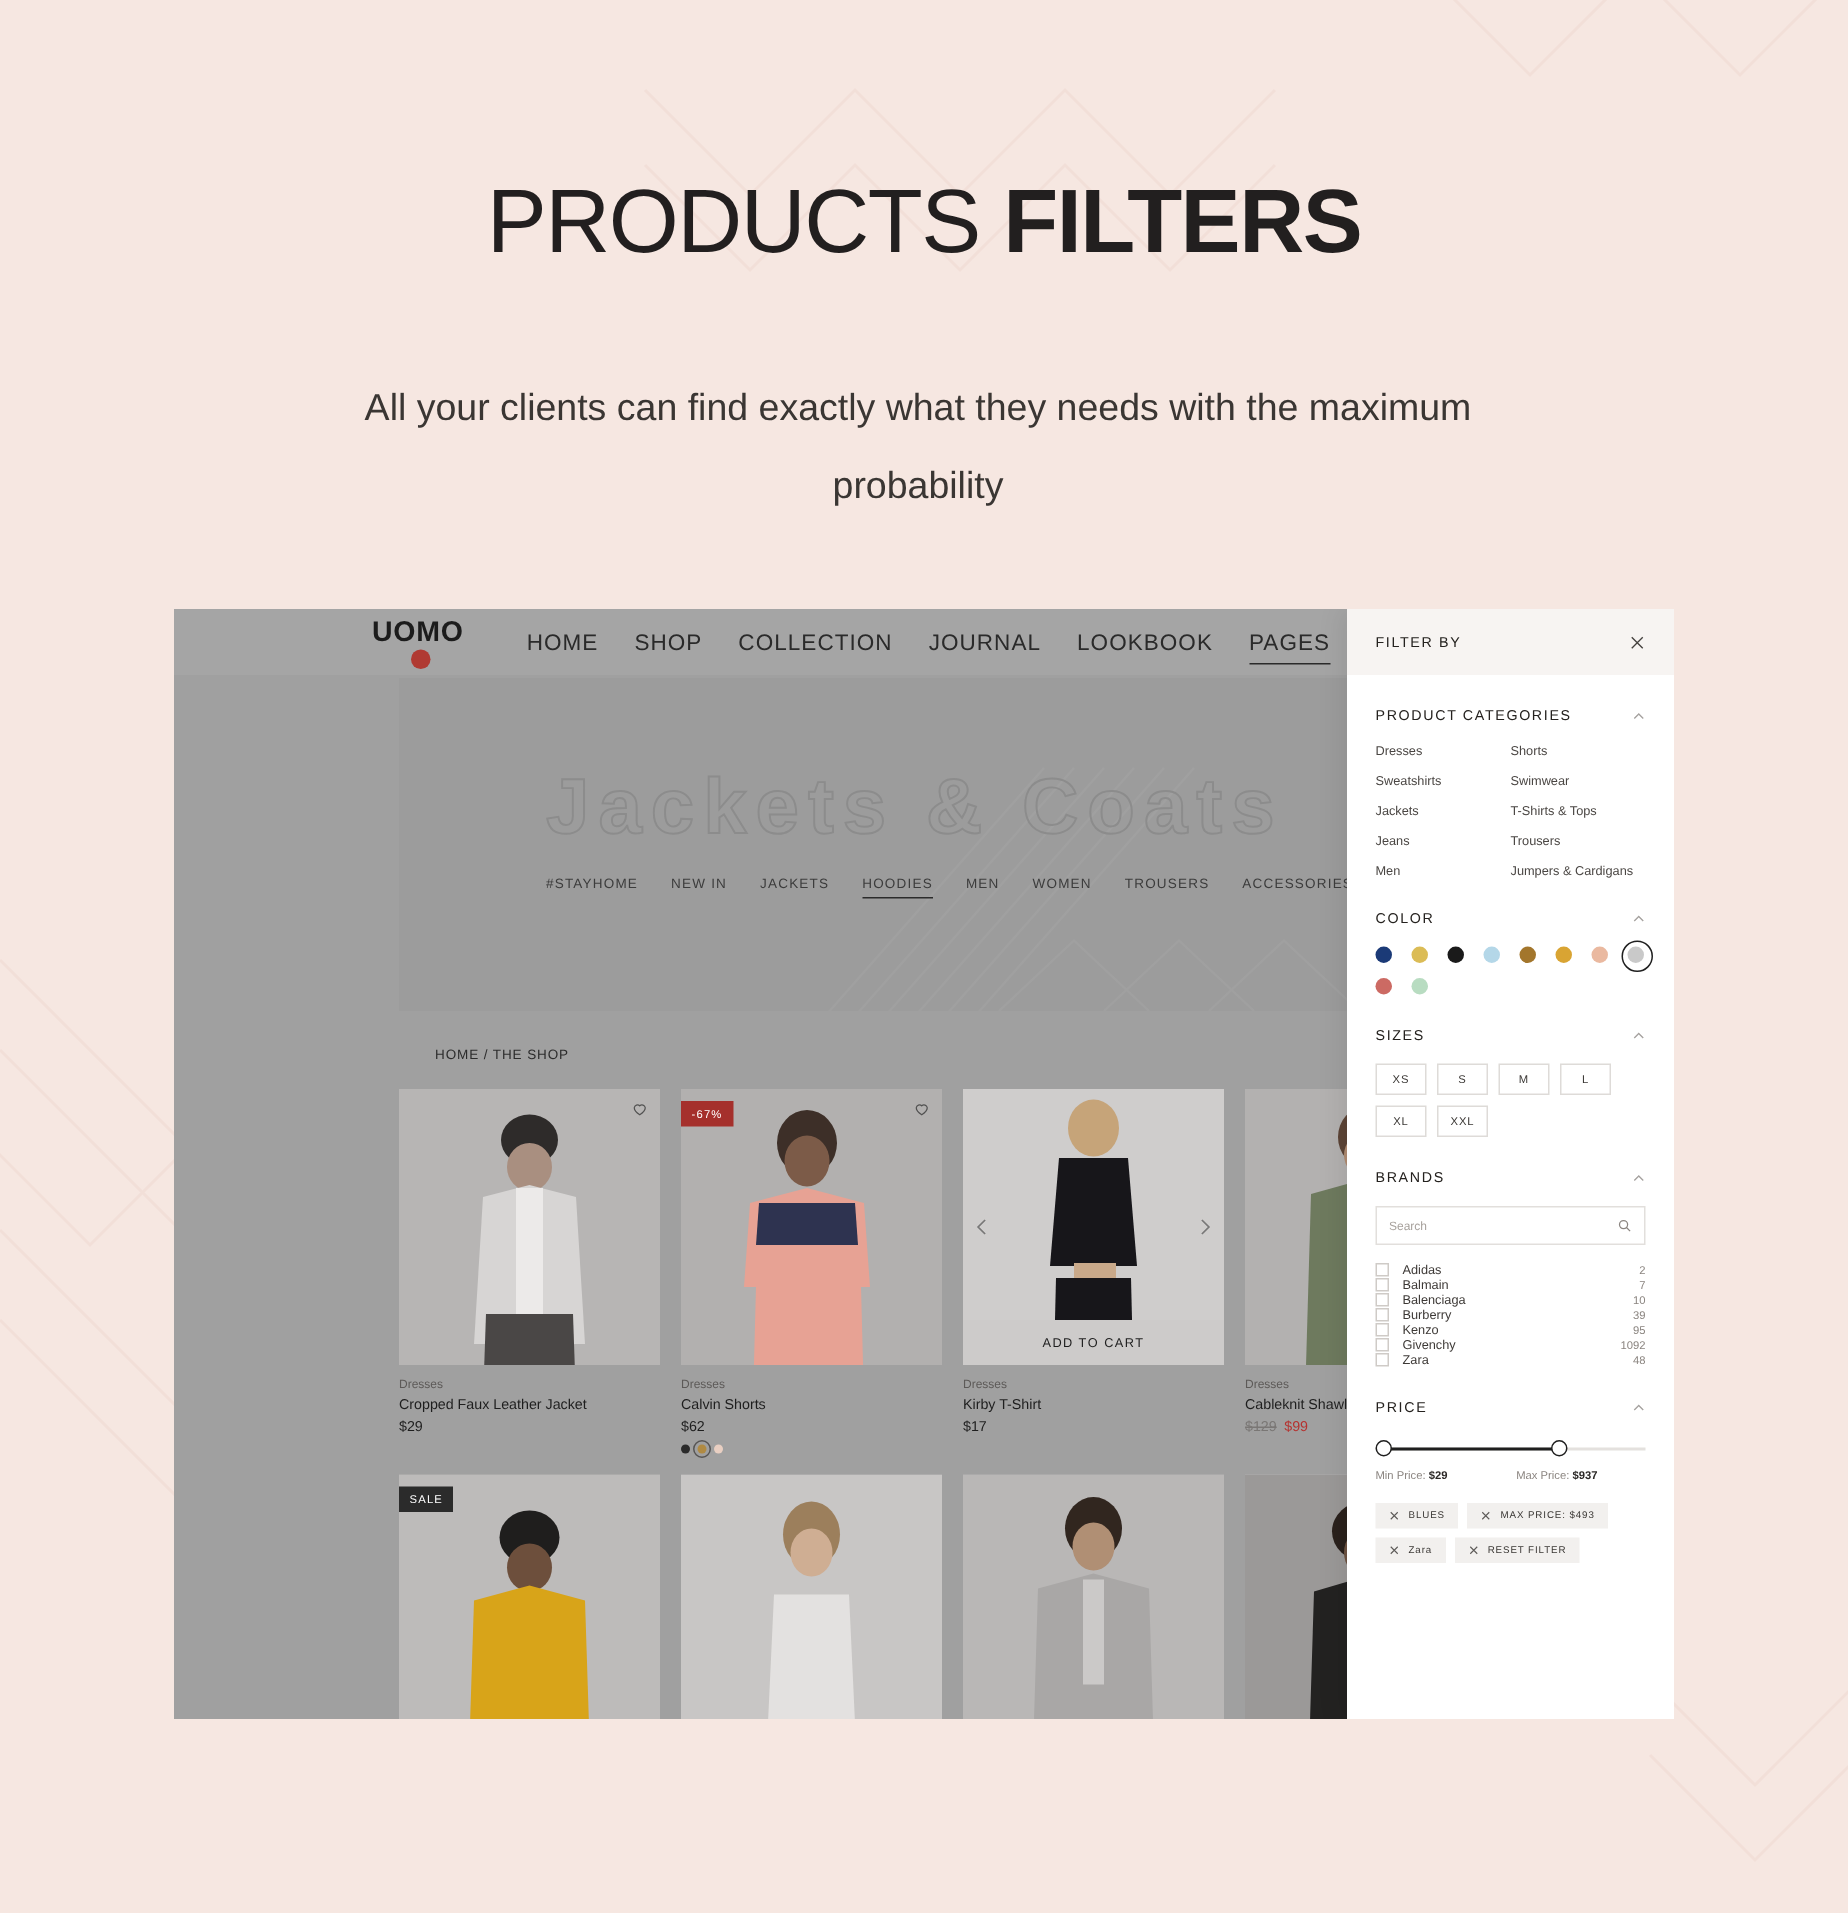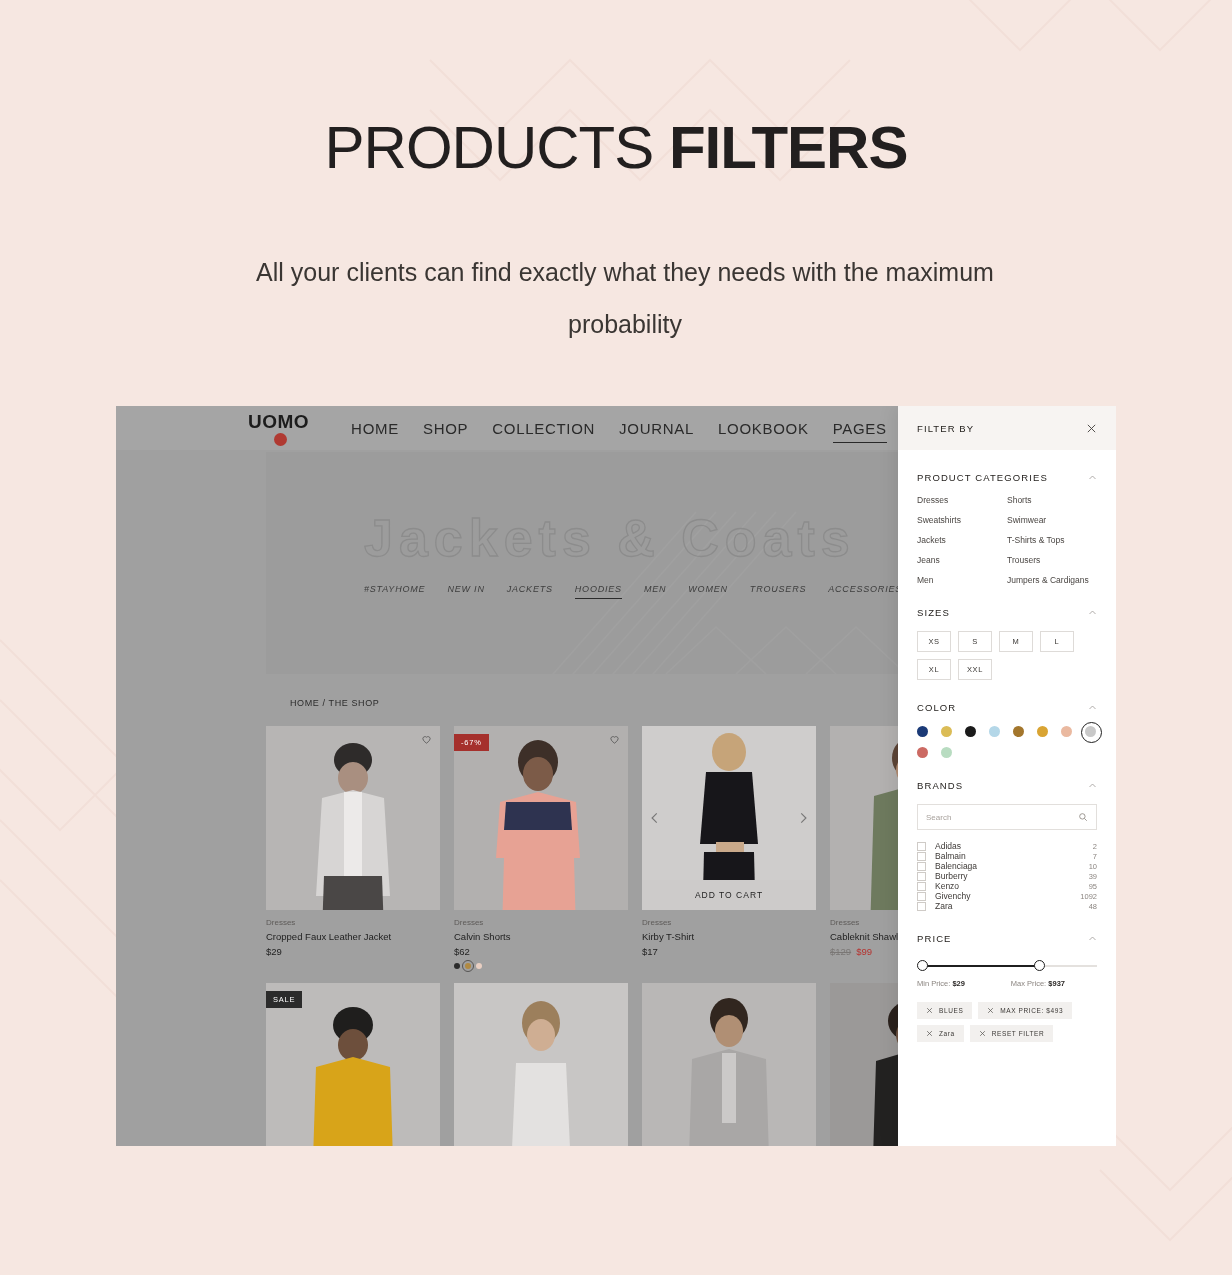--- a/index.html
+++ b/index.html
@@ -17,21 +17,21 @@
   
   .headline {
     position: absolute; top: 118px; left: 0; width: 1232px;
     text-align: center; font-size: 60px; letter-spacing: -1px;
     color: #221f1f; line-height: 1;
   }
   .headline .light { font-weight: 400; text-align: right; }
   .headline .bold  { font-weight: 700; }
 
   .subhead {
-    position: absolute; top: 246px; left: 225px; width: 800px;
+    position: absolute; top: 246px; left: 212px; width: 800px;
     text-align: center; font-size: 25px; line-height: 52px;
     color: #3a3633; font-weight: 400;
   }
 
   
   .mock {
     position: absolute; left: 116px; top: 406px;
     width: 1000px; height: 740px; background: #a0a0a0; overflow: hidden;
   }
 
@@ -49,21 +49,21 @@
   .head-icons { margin-left: auto; margin-right: 94px; display: flex; gap: 19px; align-items: center; opacity: .75; }
   .ic { width: 14px; height: 14px; }
   .hero-wrap { position:absolute; left:150px; top:46px; width:820px; height:222px; background:#9c9c9c; overflow:hidden; }
   .hero-stripes { position:absolute; inset:0; opacity:.35; }
   .hero-title {
     position: absolute; left: 98px; top: 56px;
     font-size: 52px; font-weight: 700; letter-spacing: 6px;
     color: transparent; -webkit-text-stroke: 1.3px #8c8c8c;
   }
   .hero-nav { position:absolute; left:98px; top:132px; display:flex; gap:22px; }
-  .hero-nav span { font-size: 9px; letter-spacing: .8px; color:#3c3c3c; position:relative;font-style:italic; }
+  .hero-nav span { font-size: 9px; letter-spacing: .8px; color:#3c3c3c; position:relative; }
   .hero-nav span.active::after { content:""; position:absolute; left:0; right:0; bottom:-5px; height:1.5px; background:#2b2b2b;}
   .hero-model { position:absolute; right:0; top:0; width:180px; height:222px;
      background: linear-gradient(150deg,#8f8d8c 0%,#73706e 45%,#9a9796 100%); }
   .hero-model::after{ content:""; position:absolute; left:34px; top:28px; width:96px; height:110px;
      border-radius:48% 48% 40% 40%; background:#6d6563; }
 
   
   .crumbrow { position:absolute; left:150px; top:290px; width:820px; display:flex; align-items:center; }
   .crumb { font-size: 9px; letter-spacing:.6px; color:#2c2c2c;margin-left:24px; }
   .sortwrap { margin-left:auto; display:flex; align-items:center; gap:14px; }
@@ -409,37 +409,20 @@
               <a>Swimwear</a>
               <a>T-Shirts &amp; Tops</a>
               <a>Trousers</a>
               <a>Jumpers &amp; Cardigans</a>
             </div>
           </div>
         </div>
 
         <div class="sec">
           <div class="sec-head">
-            <div class="sec-title">SIZES</div>
-            <svg class="chev" viewBox="0 0 24 24" fill="none" stroke="#6b6561" stroke-width="2.4">
-                <path d="M4 16 L12 8 L20 16"></path>
-              </svg>
-          </div>
-          <div class="sizes">
-            <div class="size">XS</div>
-            <div class="size">S</div>
-            <div class="size">M</div>
-            <div class="size">L</div>
-            <div class="size">XL</div>
-            <div class="size">XXL</div>
-          </div>
-        </div>
-
-        <div class="sec">
-          <div class="sec-head">
             <div class="sec-title">COLOR</div>
             <svg class="chev" viewBox="0 0 24 24" fill="none" stroke="#6b6561" stroke-width="2.4">
                 <path d="M4 16 L12 8 L20 16"></path>
               </svg>
           </div>
           <div class="swatches">
             <span class="sw" style="background:#1b3a77"></span>
             <span class="sw" style="background:#dbbc56"></span>
             <span class="sw" style="background:#1a1a1a"></span>
             <span class="sw" style="background:#b4d7e8"></span>
@@ -447,20 +430,37 @@
             <span class="sw" style="background:#d9a433"></span>
             <span class="sw" style="background:#eab9a0"></span>
             <span class="sw sel" style="background:#c9c9c9"></span>
             <span class="sw" style="background:#cc6a63"></span>
             <span class="sw" style="background:#b8dcc1"></span>
           </div>
         </div>
 
         <div class="sec">
           <div class="sec-head">
+            <div class="sec-title">SIZES</div>
+            <svg class="chev" viewBox="0 0 24 24" fill="none" stroke="#6b6561" stroke-width="2.4">
+                <path d="M4 16 L12 8 L20 16"></path>
+              </svg>
+          </div>
+          <div class="sizes">
+            <div class="size">XS</div>
+            <div class="size">S</div>
+            <div class="size">M</div>
+            <div class="size">L</div>
+            <div class="size">XL</div>
+            <div class="size">XXL</div>
+          </div>
+        </div>
+
+        <div class="sec">
+          <div class="sec-head">
             <div class="sec-title">BRANDS</div>
             <svg class="chev" viewBox="0 0 24 24" fill="none" stroke="#6b6561" stroke-width="2.4">
                 <path d="M4 16 L12 8 L20 16"></path>
               </svg>
           </div>
           <div class="searchbox">
             <input placeholder="Search" style="">
             <svg width="10" height="10" viewBox="0 0 24 24" fill="none" stroke="#8b8580" stroke-width="2">
                 <circle cx="10.5" cy="10.5" r="6.5"></circle>
                 <path d="M15.5 15.5 L21 21"></path>

